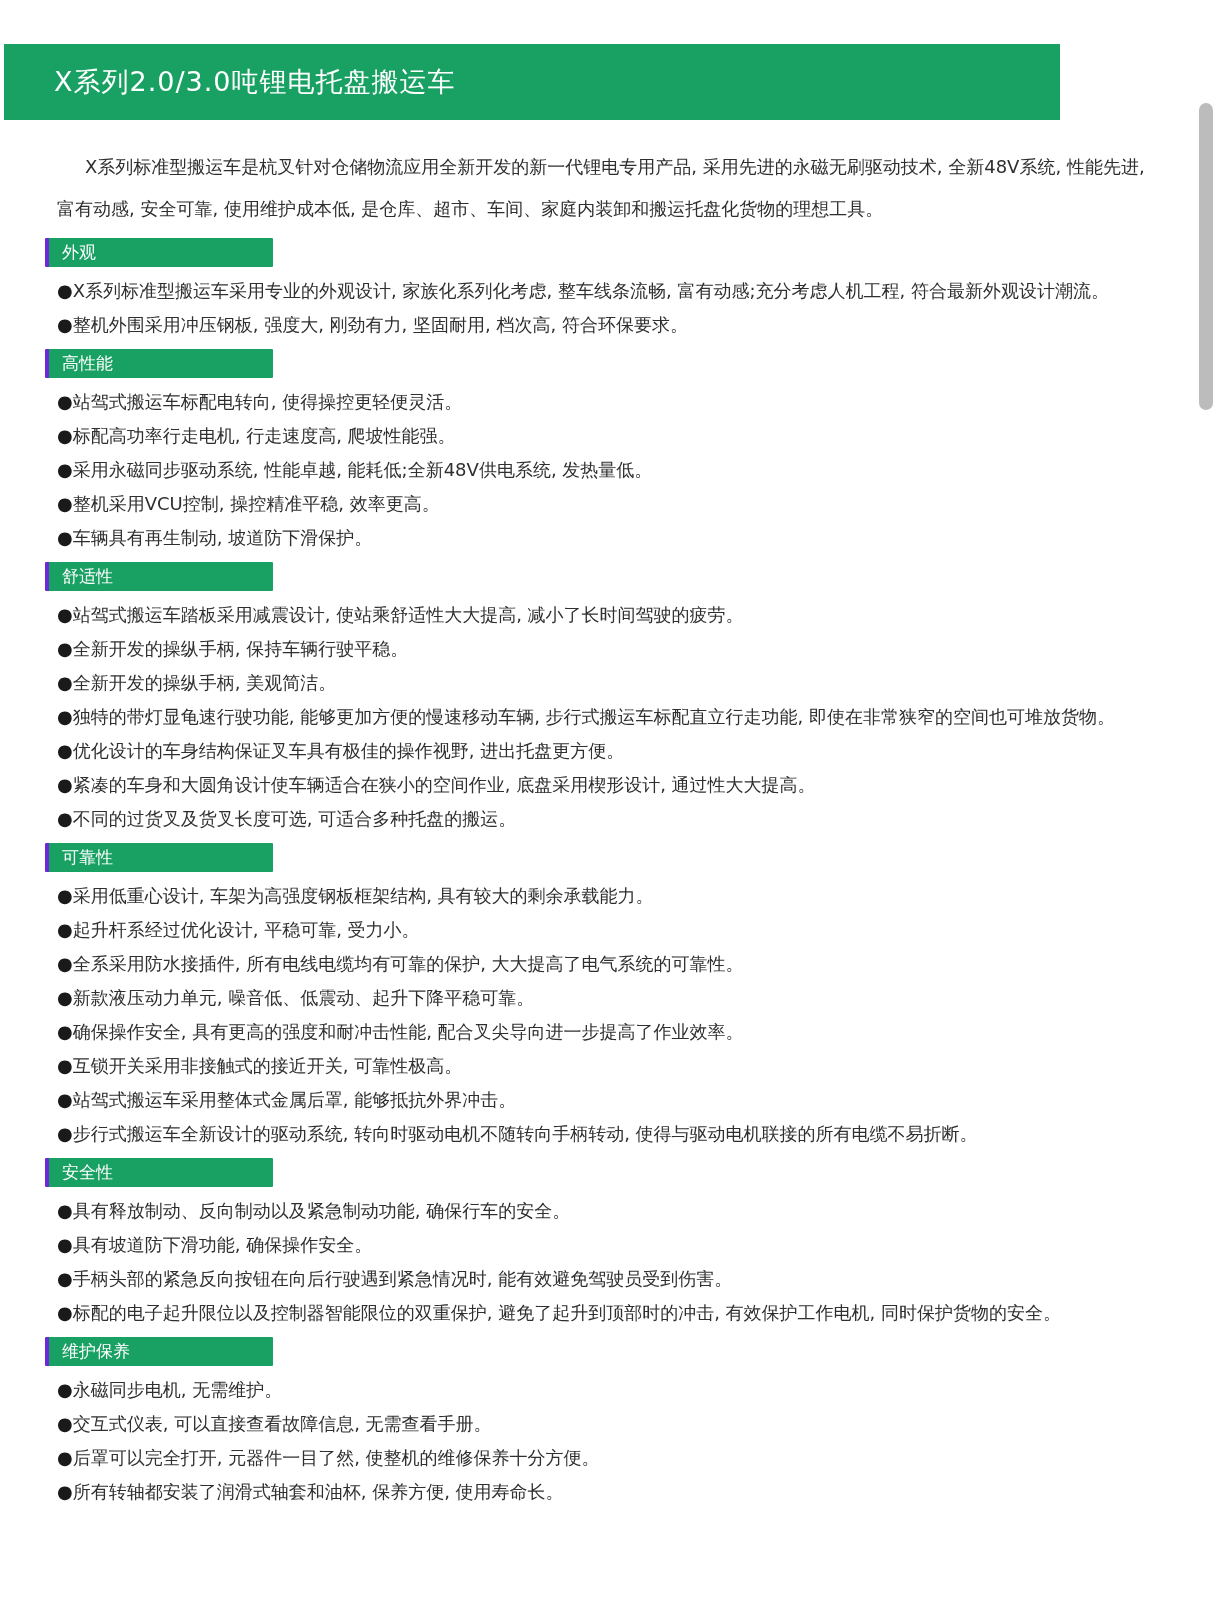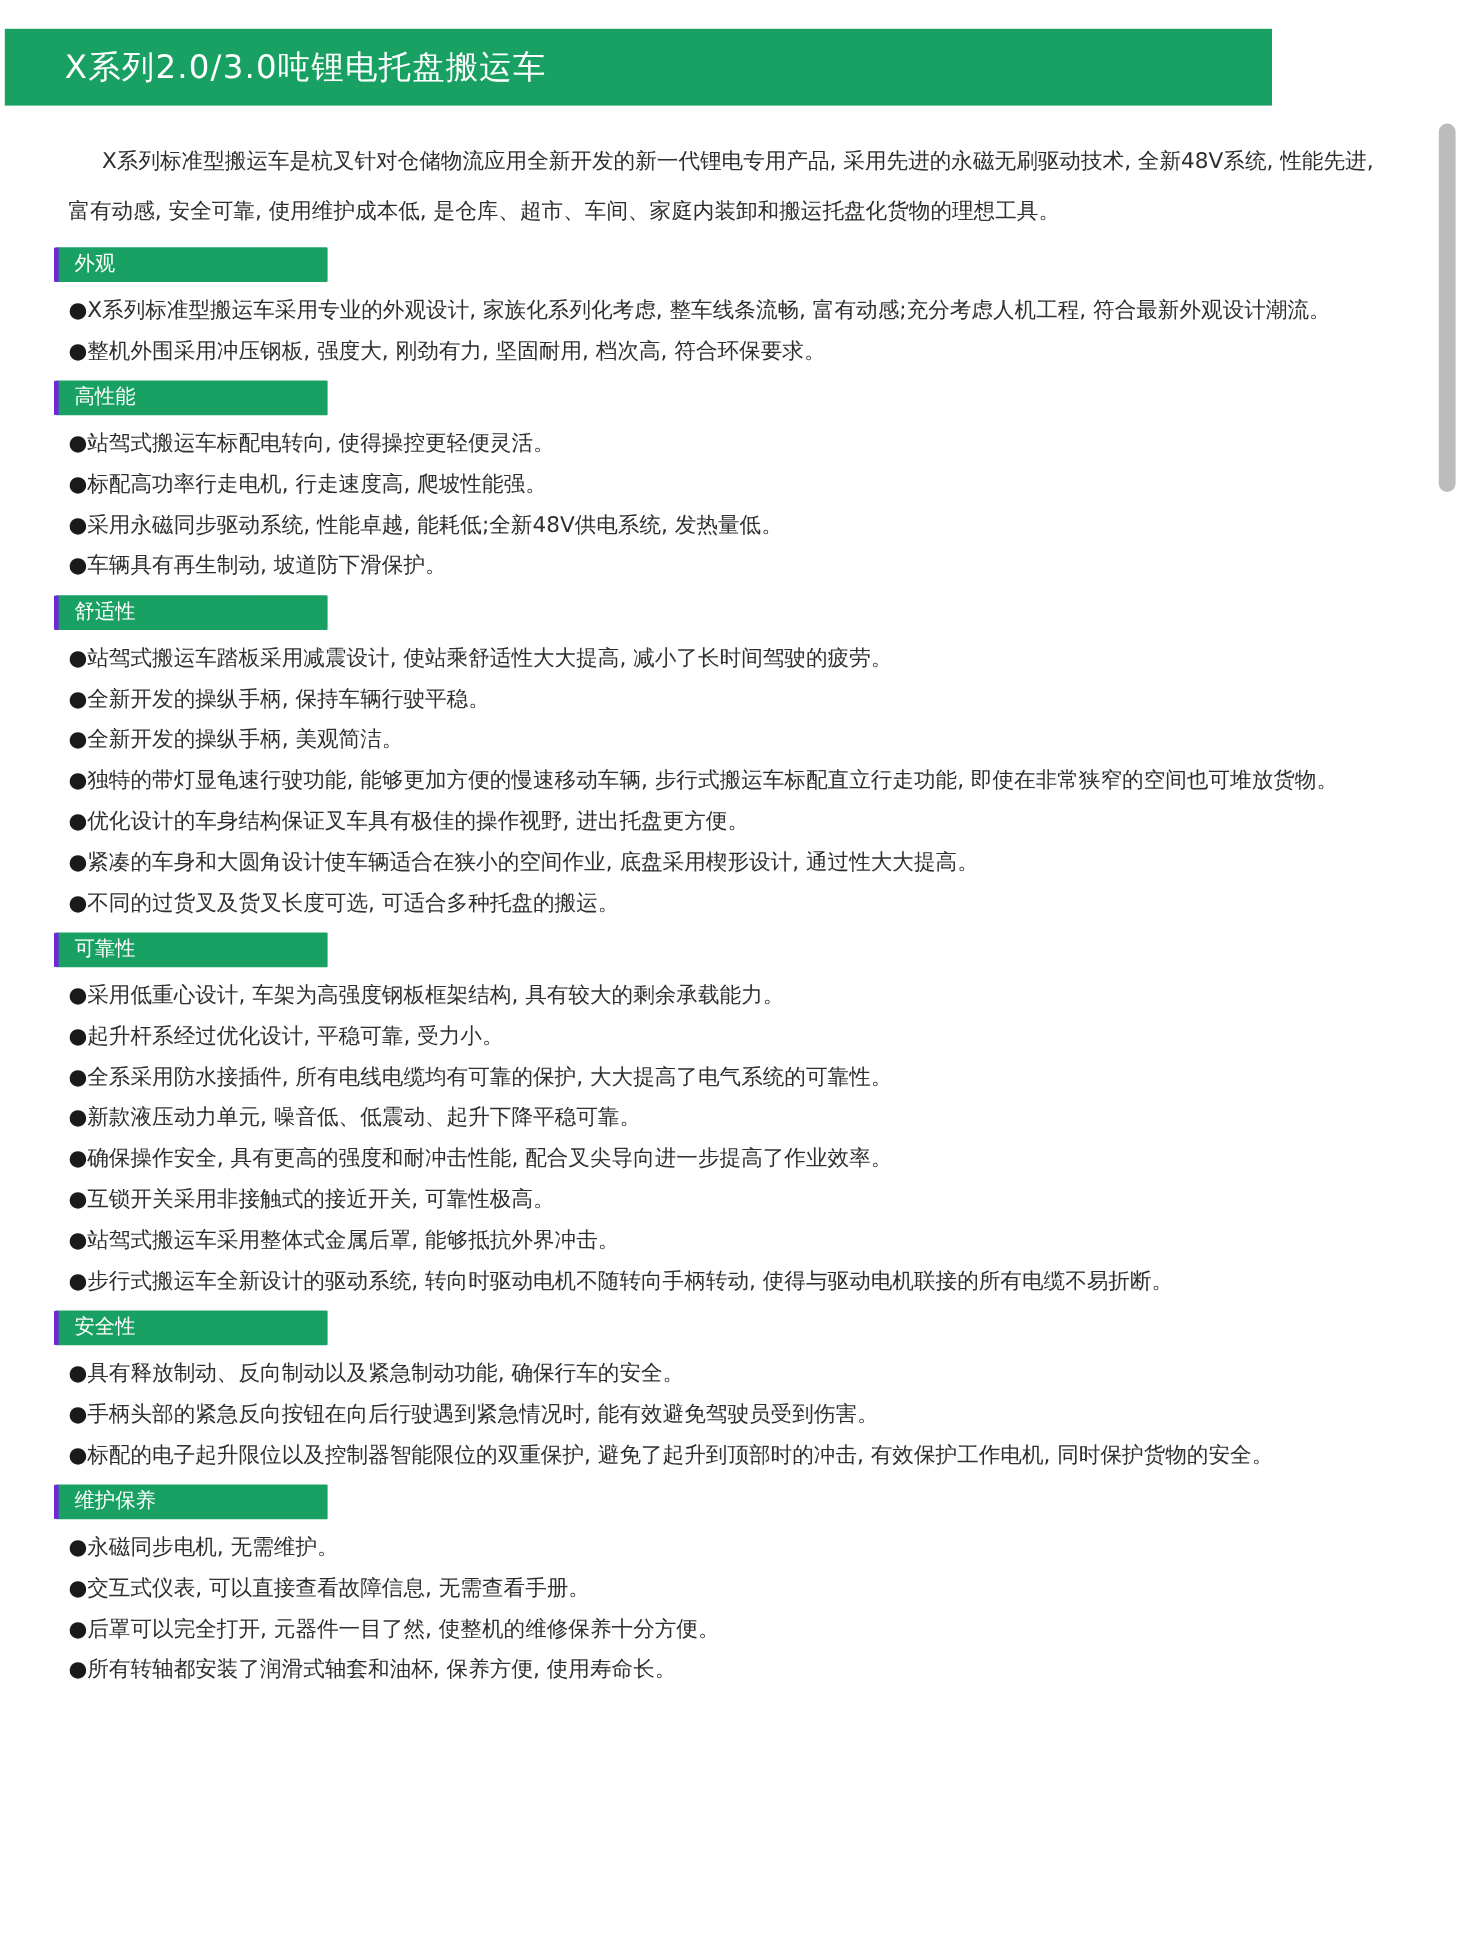--- a/index.html
+++ b/index.html
@@ -9,23 +9,23 @@
   }
   body {
     width: 1224px;
     height: 1614px;
     position: relative;
     overflow: hidden;
     font-family: "DejaVu Sans", "Liberation Sans", sans-serif;
     color: #2f2f2f;
   }
   .titlebar {
-    margin: 24px 0 0 4px;
+    margin: 44px 0 0 4px;
     width: 1056px;
-    height: 64px;
+    height: 76px;
     background: #19a164;
     display: flex;
     align-items: center;
   }
   .titlebar h1 {
     margin: 0;
     padding-left: 50px;
     font-size: 27px;
     font-weight: 400;
     letter-spacing: 1px;
@@ -87,20 +87,21 @@
     <div class="sec-label">外观</div>
     <div class="bullets">
       <p class="bullet"><span class="dot">●</span><span>X系列标准型搬运车采用专业的外观设计, 家族化系列化考虑, 整车线条流畅, 富有动感;充分考虑人机工程, 符合最新外观设计潮流。</span></p>
       <p class="bullet"><span class="dot">●</span><span>整机外围采用冲压钢板, 强度大, 刚劲有力, 坚固耐用, 档次高, 符合环保要求。</span></p>
     </div>
     <div class="sec-label">高性能</div>
     <div class="bullets">
       <p class="bullet"><span class="dot">●</span><span>站驾式搬运车标配电转向, 使得操控更轻便灵活。</span></p>
       <p class="bullet"><span class="dot">●</span><span>标配高功率行走电机, 行走速度高, 爬坡性能强。</span></p>
       <p class="bullet"><span class="dot">●</span><span>采用永磁同步驱动系统, 性能卓越, 能耗低;全新48V供电系统, 发热量低。</span></p>
+      <p class="bullet"><span class="dot">●</span><span>整机采用VCU控制, 操控精准平稳, 效率更高。</span></p>
       <p class="bullet"><span class="dot">●</span><span>车辆具有再生制动, 坡道防下滑保护。</span></p>
     </div>
     <div class="sec-label">舒适性</div>
     <div class="bullets">
       <p class="bullet"><span class="dot">●</span><span>站驾式搬运车踏板采用减震设计, 使站乘舒适性大大提高, 减小了长时间驾驶的疲劳。</span></p>
       <p class="bullet"><span class="dot">●</span><span>全新开发的操纵手柄, 保持车辆行驶平稳。</span></p>
       <p class="bullet"><span class="dot">●</span><span>全新开发的操纵手柄, 美观简洁。</span></p>
       <p class="bullet"><span class="dot">●</span><span>独特的带灯显龟速行驶功能, 能够更加方便的慢速移动车辆, 步行式搬运车标配直立行走功能, 即使在非常狭窄的空间也可堆放货物。</span></p>
       <p class="bullet"><span class="dot">●</span><span>优化设计的车身结构保证叉车具有极佳的操作视野, 进出托盘更方便。</span></p>
       <p class="bullet"><span class="dot">●</span><span>紧凑的车身和大圆角设计使车辆适合在狭小的空间作业, 底盘采用楔形设计, 通过性大大提高。</span></p>
@@ -113,20 +114,21 @@
       <p class="bullet"><span class="dot">●</span><span>全系采用防水接插件, 所有电线电缆均有可靠的保护, 大大提高了电气系统的可靠性。</span></p>
       <p class="bullet"><span class="dot">●</span><span>新款液压动力单元, 噪音低、低震动、起升下降平稳可靠。</span></p>
       <p class="bullet"><span class="dot">●</span><span>确保操作安全, 具有更高的强度和耐冲击性能, 配合叉尖导向进一步提高了作业效率。</span></p>
       <p class="bullet"><span class="dot">●</span><span>互锁开关采用非接触式的接近开关, 可靠性极高。</span></p>
       <p class="bullet"><span class="dot">●</span><span>站驾式搬运车采用整体式金属后罩, 能够抵抗外界冲击。</span></p>
       <p class="bullet"><span class="dot">●</span><span>步行式搬运车全新设计的驱动系统, 转向时驱动电机不随转向手柄转动, 使得与驱动电机联接的所有电缆不易折断。</span></p>
     </div>
     <div class="sec-label">安全性</div>
     <div class="bullets">
       <p class="bullet"><span class="dot">●</span><span>具有释放制动、反向制动以及紧急制动功能, 确保行车的安全。</span></p>
+      <p class="bullet"><span class="dot">●</span><span>具有坡道防下滑功能, 确保操作安全。</span></p>
       <p class="bullet"><span class="dot">●</span><span>手柄头部的紧急反向按钮在向后行驶遇到紧急情况时, 能有效避免驾驶员受到伤害。</span></p>
       <p class="bullet"><span class="dot">●</span><span>标配的电子起升限位以及控制器智能限位的双重保护, 避免了起升到顶部时的冲击, 有效保护工作电机, 同时保护货物的安全。</span></p>
     </div>
     <div class="sec-label">维护保养</div>
     <div class="bullets">
       <p class="bullet"><span class="dot">●</span><span>永磁同步电机, 无需维护。</span></p>
       <p class="bullet"><span class="dot">●</span><span>交互式仪表, 可以直接查看故障信息, 无需查看手册。</span></p>
       <p class="bullet"><span class="dot">●</span><span>后罩可以完全打开, 元器件一目了然, 使整机的维修保养十分方便。</span></p>
       <p class="bullet"><span class="dot">●</span><span>所有转轴都安装了润滑式轴套和油杯, 保养方便, 使用寿命长。</span></p>
     </div>

